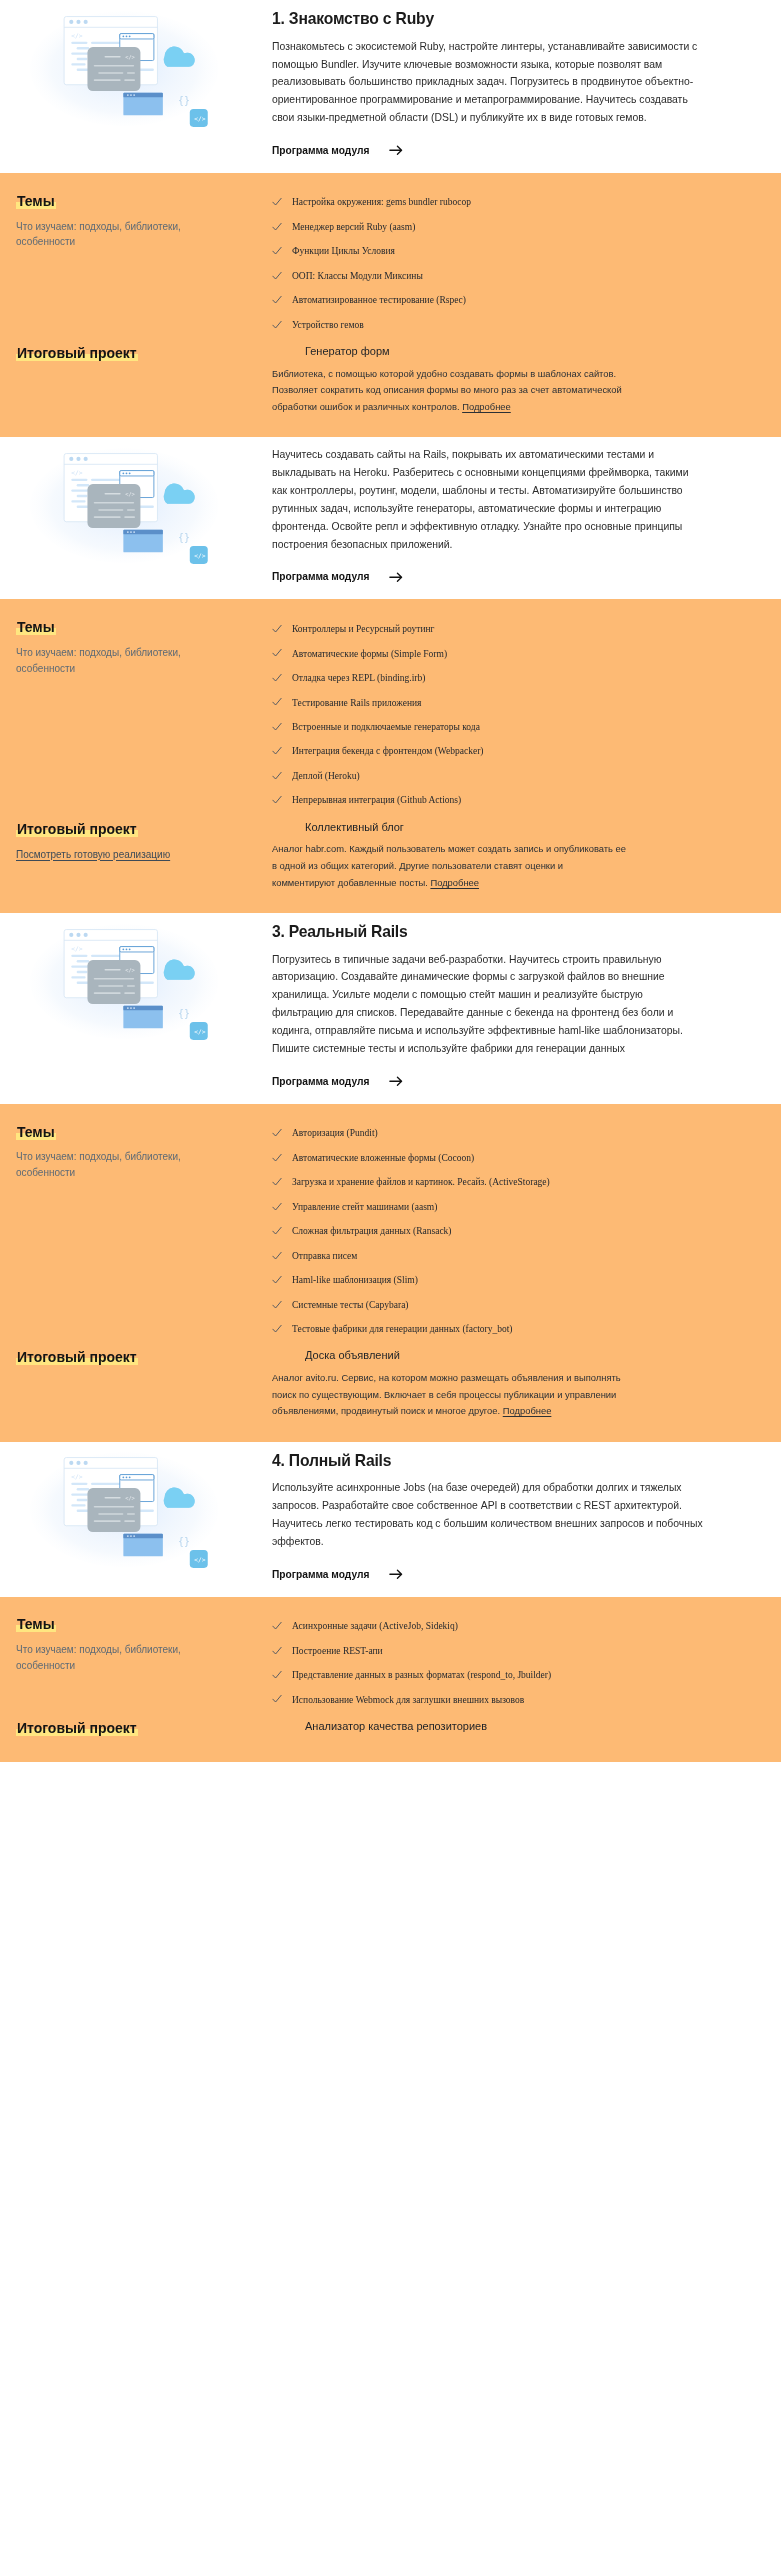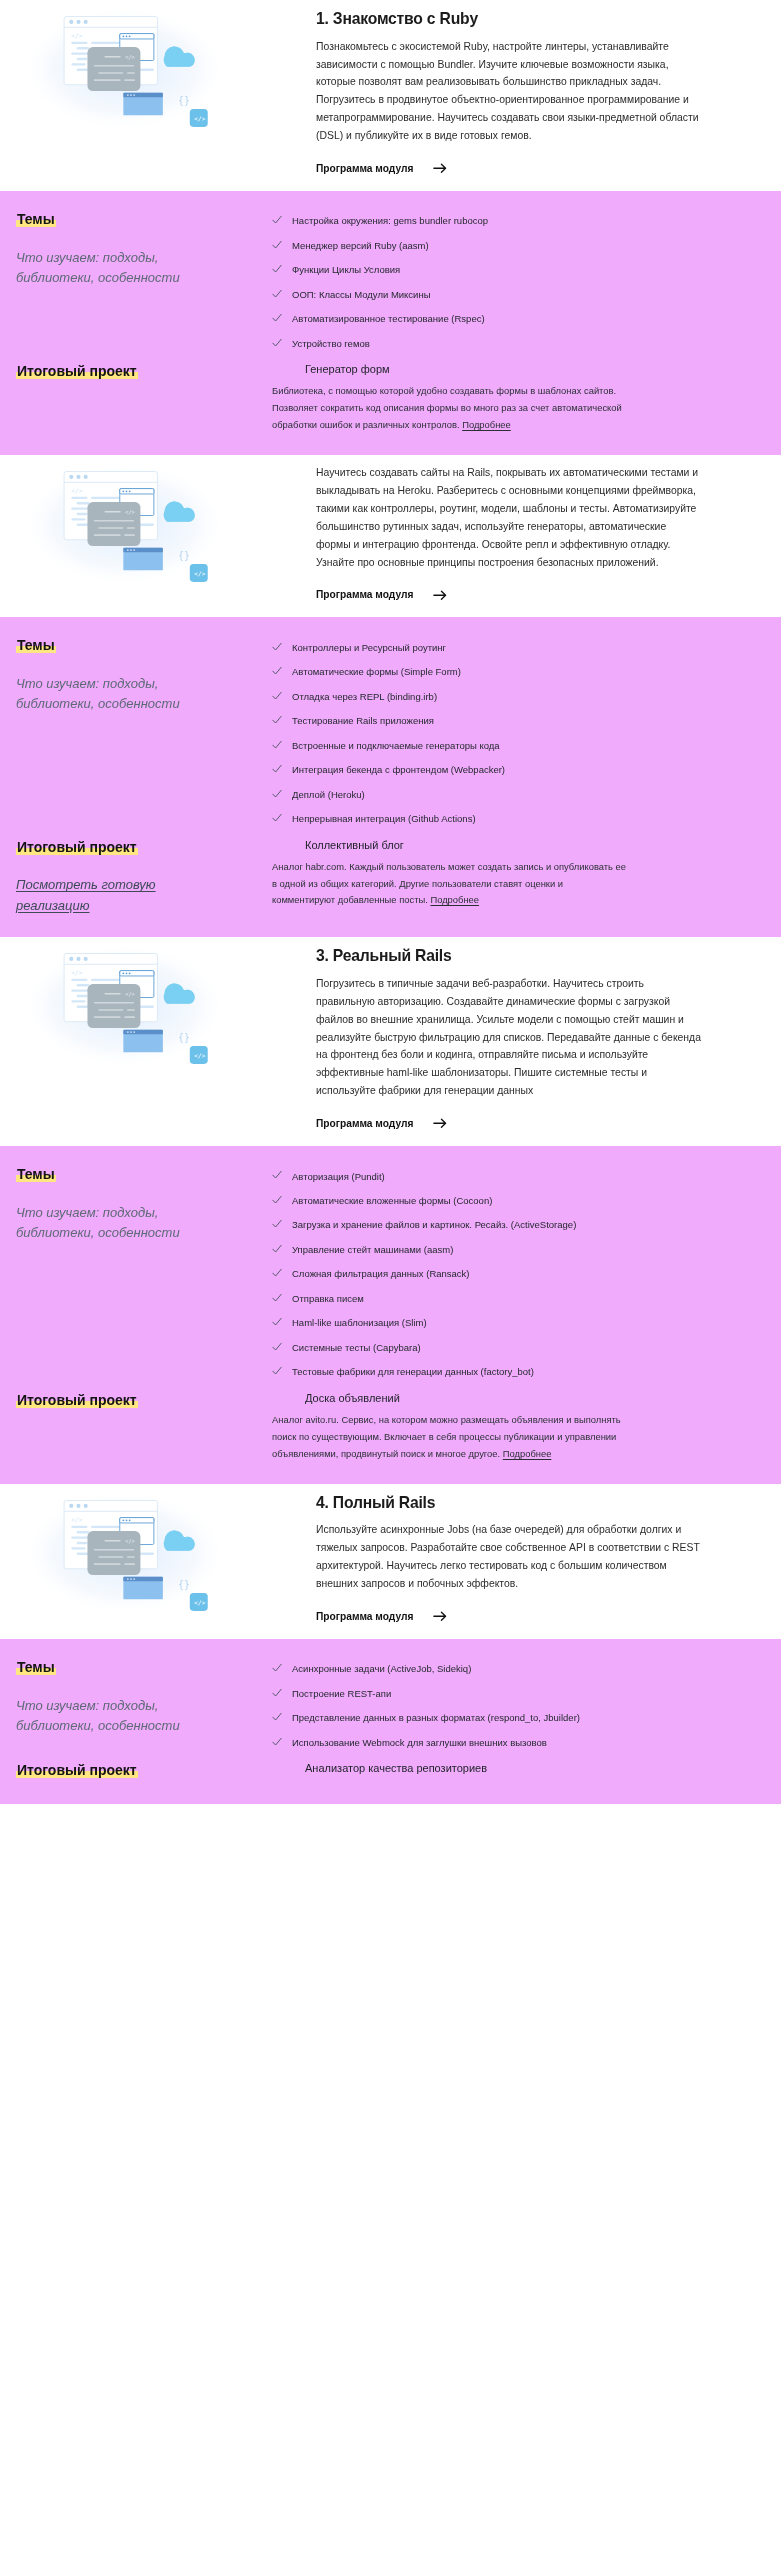--- a/index.html
+++ b/index.html
@@ -25,21 +25,20 @@
   }
   .illu-col {
     width: 256px;
     flex: 0 0 256px;
     padding-top: 3.6px;
   }
   .intro-col {
     flex: 1 1 auto;
     padding-right: 63px;
     padding-top: 1.8px;
-    margin-left: 44px;
   }
   .module-title {
     font-size: 15.7px;
     font-weight: bold;
     letter-spacing: -0.2px;
     color: #1b1b1b;
     margin: 0 0 9px 0;
     line-height: 1.25;
   }
   .module-desc {
@@ -62,21 +61,21 @@
   }
   .program-link .arrow {
     display: inline-block;
     width: 14.4px; height: 12.6px;
     position: relative;
   }
   .program-link .arrow svg { display: block; }
 
   
   .module-body {
-    background: #f0abfc;
+    background: #fdba74;
     padding: 18px 16px 21.6px 16px;
   }
   .row {
     display: flex;
     align-items: flex-start;
   }
   .row + .row { margin-top: 5.4px; }
   .label-col {
     width: 256px;
     flex: 0 0 256px;
@@ -91,39 +90,39 @@
     font-size: 14px;
     font-weight: bold;
     line-height: 1.35;
     color: #141414;
     background: linear-gradient(to top, #ffe680 0 42%, rgba(255,230,128,0) 42% 100%);
     box-decoration-break: clone;
     -webkit-box-decoration-break: clone;
     padding: 0 0.9px;
   }
   .label-sub {
-    font-size: 13px;
+    font-size: 10px;
     line-height: 1.55;
     color: #5d6a75;
-    margin-top: 19px;
+    margin-top: 8px;
     max-width: 193px;
-    font-style: italic;
   }
   .label-sub.link {
     color: #3e4b57;
     text-decoration: underline;
     text-underline-offset: 1.8px;
     cursor: pointer;
     display: inline-block;
   }
 
   ul.topics {
     list-style: none;
     margin: 0;
     padding: 0;
+    font-family: Liberation Serif, serif;
   }
   ul.topics li {
     display: flex;
     align-items: flex-start;
     gap: 10px;
     font-size: 9.5px;
     line-height: 1.4;
     color: #25292e;
     padding: 5.6px 0;
   }

